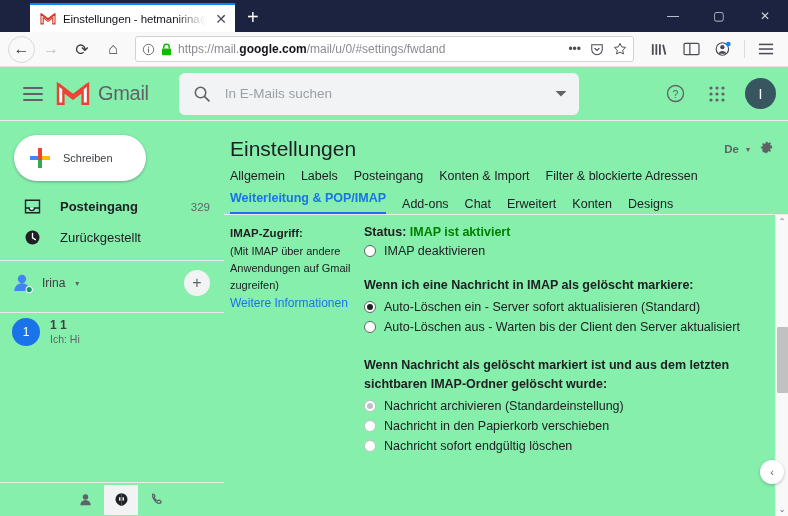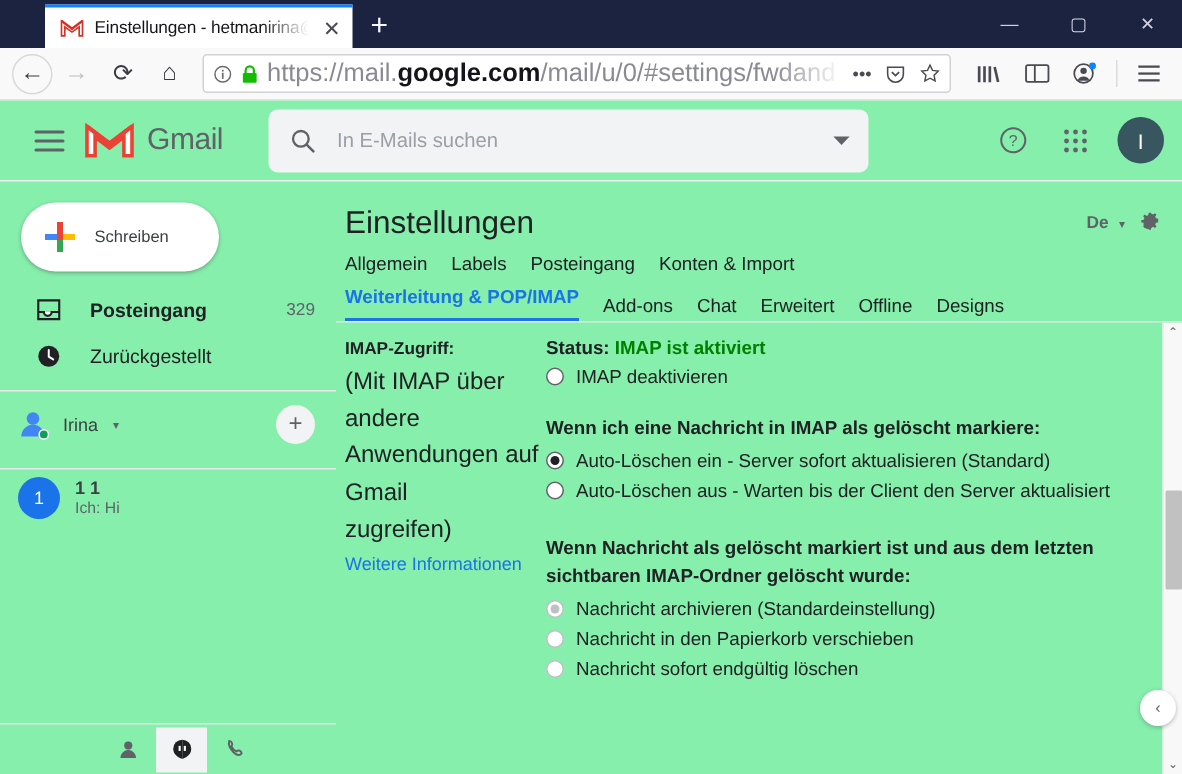--- a/index.html
+++ b/index.html
@@ -53,21 +53,21 @@
     color: #3b3b42;
   }
   .navbtn.back { border: 1px solid #d8d8db; border-radius: 50%; width: 27px; height: 27px; }
   .navbtn.fwd { color: #c0c0c4; }
   .urlbar {
     flex: 1; height: 26px; margin: 0 6px; background: #ffffff;
     border: 1px solid #d2d2d6; border-radius: 3px;
     display: flex; align-items: center; padding: 0 6px; gap: 6px;
   }
   .url-text {
-    flex: 1; font-size: 17px; color: #8a8a92; white-space: nowrap; overflow: hidden;
+    flex: 1; font-size: 12px; color: #8a8a92; white-space: nowrap; overflow: hidden;
     -webkit-mask-image: linear-gradient(to right, #000 88%, transparent 100%);
     mask-image: linear-gradient(to right, #000 88%, transparent 100%);
   }
   .url-text b { color: #15141a; font-weight: 700; }
   .url-icons { display: flex; align-items: center; gap: 9px; color: #4a4a52; font-size: 12px; }
   .toolbar-right { display: flex; align-items: center; gap: 4px; padding-left: 4px; }
   .toolbar-right .navbtn { width: 28px; }
   .tb-sep { width: 1px; height: 18px; background: #dcdce0; margin: 0 3px; }
 
   
@@ -145,21 +145,21 @@
   .tabrow { display: flex; align-items: flex-end; gap: 16px; }
   .tabrow.row1 { padding-bottom: 5px; }
   .stab { font-size: 12.5px; color: #202124; padding-bottom: 3px; white-space: nowrap; }
   .stab.active { color: #1a73e8; font-weight: 700; border-bottom: 2px solid #1a73e8; padding-bottom: 7px; }
   .tabs-rule { height: 1px; background: #e8eaed; margin: 0 0 0 0; }
 
   .content { flex: 1; position: relative; overflow: hidden; padding-left: 6px; }
   .imap-table { display: flex; padding-top: 10px; }
   .imap-left { width: 134px; flex: none; padding-right: 4px; }
   .imap-left .lbl { font-size: 11.5px; font-weight: 700; color: #202124; line-height: 1.55; }
-  .imap-left .sub { font-size: 16px; color: #202124; line-height: 1.55; }
+  .imap-left .sub { font-size: 11px; color: #202124; line-height: 1.55; }
   .imap-left .link { font-size: 12px; color: #1a73e8; line-height: 1.55; }
   .imap-right { flex: 1; font-size: 12.5px; color: #202124; }
   .status-line { font-weight: 700; margin-bottom: 2px; }
   .status-line .on { color: #008000; }
   .radio-row { display: flex; align-items: flex-start; gap: 8px; line-height: 1.45; padding: 1px 0; }
   .radio {
     width: 12px; height: 12px; border-radius: 50%; border: 1px solid #5f6368;
     flex: none; margin-top: 3px; position: relative; background: #fff;
   }
   .radio.checked::after {
@@ -441,27 +441,28 @@
             </span>
           </span>
         </div>
 
         <div class="tabs-wrap">
           <div class="tabrow row1">
             <span class="stab">Allgemein</span>
             <span class="stab">Labels</span>
             <span class="stab">Posteingang</span>
             <span class="stab">Konten &amp; Import</span>
+            <span class="stab">Filter &amp; blockierte Adressen</span>
           </div>
           <div class="tabrow">
             <span class="stab active">Weiterleitung &amp; POP/IMAP</span>
             <span class="stab">Add-ons</span>
             <span class="stab">Chat</span>
             <span class="stab">Erweitert</span>
-            <span class="stab">Offline</span>
+            <span class="stab">Konten</span>
             <span class="stab">Designs</span>
           </div>
         </div>
         <div class="tabs-rule"></div>
 
         <div class="content">
           <div class="imap-table">
             <div class="imap-left">
               <div class="lbl">IMAP-Zugriff:</div>
               <div class="sub">(Mit IMAP über andere</div>

